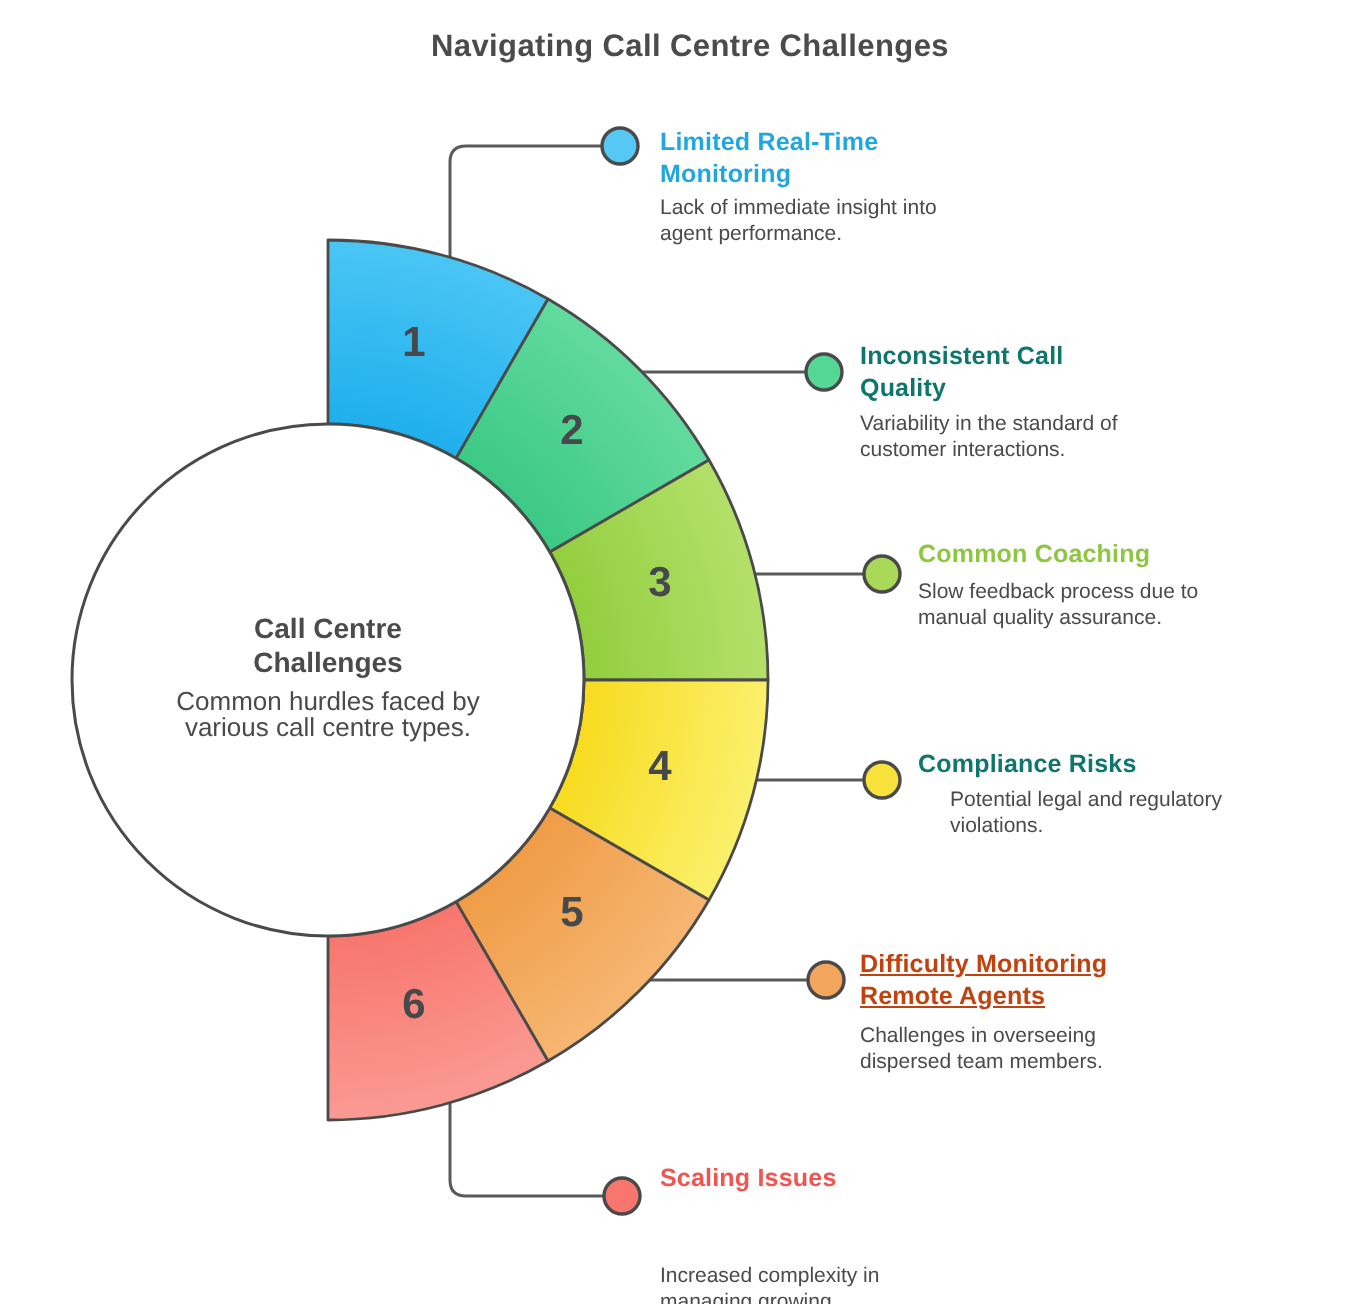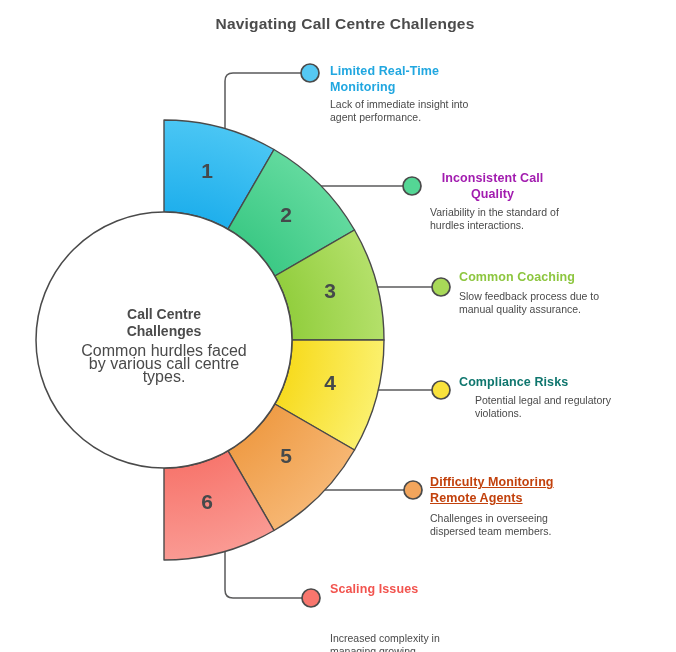--- a/index.html
+++ b/index.html
@@ -24,21 +24,21 @@
   .c3d{left:459px;top:290px;width:165px}
   .c4t{left:459px;top:374px;width:175px}
   .c4d{left:475px;top:394px;width:160px}
   .c5t{left:430px;top:474px;width:150px}
   .c5d{left:430px;top:512px;width:145px}
   .c6t{left:330px;top:581px;width:150px}
   .c6d{left:330px;top:632px;width:125px}
   .center-t{position:absolute;left:109px;top:306px;width:110px;text-align:center;
     font-weight:bold;font-size:14px;line-height:17px;color:#4B4B4B}
   .center-d{position:absolute;left:79px;top:344px;width:170px;text-align:center;
-    font-size:16px;line-height:13px;color:#4A4A4A}
+    font-size:13px;line-height:13px;color:#4A4A4A}
 </style>
 </head>
 <body style="background: rgb(255, 255, 255);">
 
 <div class="page-title">Navigating Call Centre Challenges</div>
 
 <svg class="diagram" width="676" height="652" viewBox="0 0 676 652">
   <defs>
     <radialGradient id="g1" gradientUnits="userSpaceOnUse" cx="164" cy="340" r="220">
       <stop offset="0.58" stop-color="#1FAFEC"></stop>
@@ -102,22 +102,22 @@
     <circle cx="311" cy="598" r="9" fill="#F8766D"></circle>
   </g>
 </svg>
 
 <div class="center-t">Call Centre Challenges</div>
 <div class="center-d">Common hurdles faced by various call centre types.</div>
 
 <div class="t c1t" style="color: rgb(33, 167, 224);">Limited Real-Time Monitoring</div>
 <div class="d c1d">Lack of immediate insight into agent performance.</div>
 
-<div class="t c2t" style="color: #a21caf; text-align: center;">Inconsistent Call Quality</div>
-<div class="d c2d">Variability in the standard of hurdles interactions.</div>
+<div class="t c2t" style="color: #0f766e;">Inconsistent Call Quality</div>
+<div class="d c2d">Variability in the standard of customer interactions.</div>
 
 <div class="t c3t" style="color: rgb(141, 198, 63);">Common Coaching</div>
 <div class="d c3d">Slow feedback process due to manual quality assurance.</div>
 
 <div class="t c4t" style="color: #0f766e;">Compliance Risks</div>
 <div class="d c4d">Potential legal and regulatory violations.</div>
 
 <div class="t c5t" style="color: #c2410c; text-decoration: underline;">Difficulty Monitoring Remote Agents</div>
 <div class="d c5d">Challenges in overseeing dispersed team members.</div>
 

